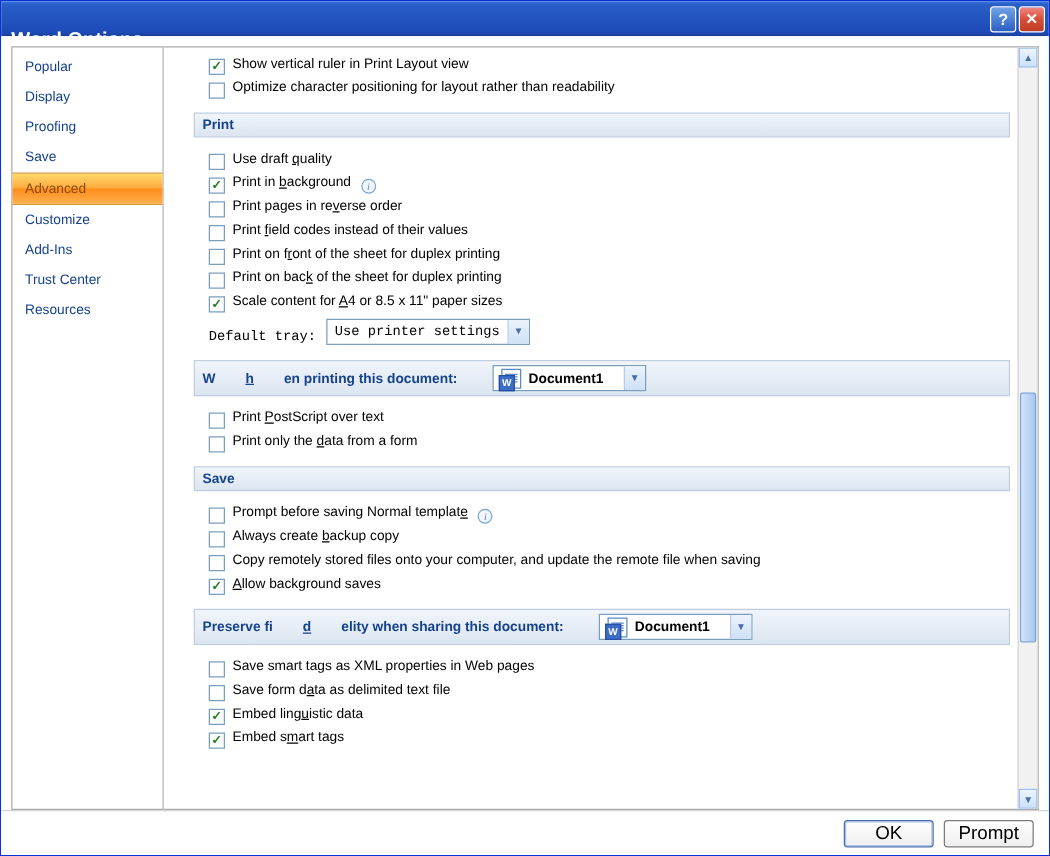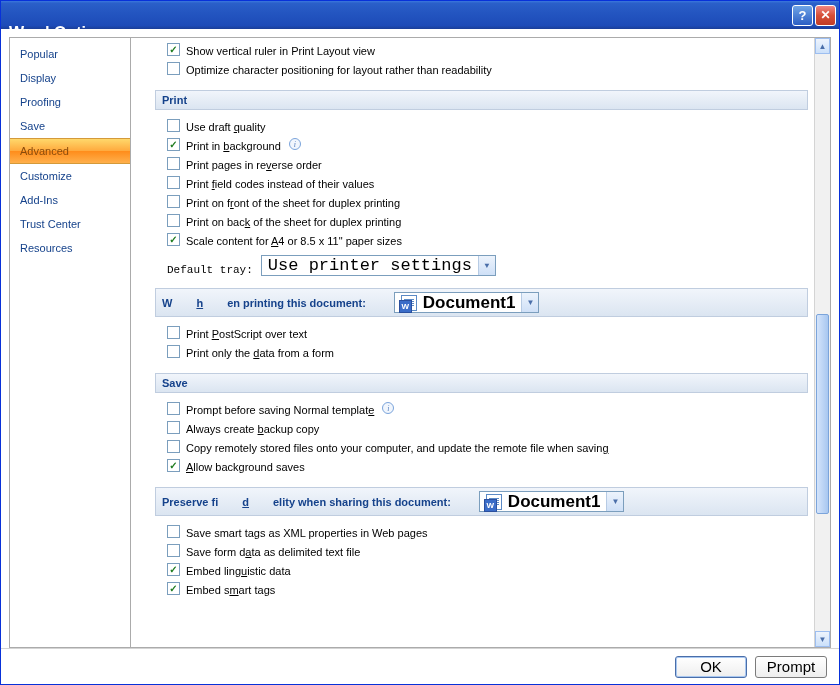--- a/index.html
+++ b/index.html
@@ -19,29 +19,29 @@
 .content-wrap { flex: 1; border: 1px solid #ababab; border-left: none; background:#fff; position: relative; overflow: hidden; }
 .content { position:absolute; inset:0 16px 0 0; overflow-y: auto; padding: 4px 0 8px 24px; }
 .scrollbar { position:absolute; right:0; top:0; bottom:0; width:16px; background:#f1f1f1; border-left:1px solid #d4d4d4; }
 .scroll-track { position:absolute; top:16px; bottom:16px; left:0; right:0; }
 .scroll-thumb { position:absolute; left:1px; right:1px; top:45%; height:200px; background:linear-gradient(to right,#d4e4fb,#a8c7f0); border:1px solid #7ba4db; border-radius:2px; }
 .scroll-arrow { position:absolute; left:0; right:0; height:16px; background:linear-gradient(to bottom,#eef4fd,#cbe0fa); border:1px solid #9dbef0; display:flex; align-items:center; justify-content:center; color:#4a6ea9; font-size:8px; }
 .scroll-up { top:0; }
 .scroll-down { bottom:0; }
 .section-header { background:linear-gradient(to bottom,#f1f5fb,#dbe5f1); border:1px solid #c0cddf; color:#15428b; font-weight:bold; font-size:11px; padding:3px 6px; margin: 10px 6px 8px 0; }
 .section-header.inline { display:flex; align-items:center; gap:24px; }
-.check-row { display:flex; align-items:flex-start; gap:6px; padding: 1px 0 1px 12px; color:#000; line-height:17px; }
+.check-row { display:flex; align-items:flex-end; gap:6px; padding: 1px 0 1px 12px; color:#000; line-height:17px; }
 .checkbox { width:13px; height:13px; border:1px solid #7b9ebd; background:#fff; display:inline-flex; align-items:center; justify-content:center; flex-shrink:0; }
 .checkbox.checked::after { content:"✓"; color:#1e7b1e; font-size:10px; font-weight:bold; line-height:1; }
 .label-text { white-space:nowrap; }
 u { text-decoration: underline; }
 .info-icon { display:inline-flex; width:12px; height:12px; border:1px solid #7ba4db; border-radius:50%; color:#5a82c0; font-size:8px; font-style:italic; font-family:Georgia,serif; align-items:center; justify-content:center; margin-left:2px; background:#f1f6fd; }
 .field-row { display:flex; align-items:flex-end; gap:8px; padding:4px 0 2px 12px;font-family:Liberation Mono, monospace; }
 .combo { display:inline-flex; align-items:center; border:1px solid #7b9ebd; background:#fff; height:21px; }
-.combo .combo-text { padding:0 6px; min-width:130px; font-size:17px; color:#000; }
+.combo .combo-text { padding:0 6px; min-width:130px; font-size:11px; color:#000; }
 .combo .combo-btn { width:17px; height:19px; border-left:1px solid #b7cbe4; background:linear-gradient(to bottom,#ecf3fc,#cfe0f7); display:flex; align-items:center; justify-content:center; color:#4a6ea9; font-size:8px; margin:0 0 0 0; }
 .doc-icon { width:16px; height:16px; display:inline-block; background:#fff; border:1px solid #5b8ac6; position:relative; margin-right:2px; }
 .doc-icon::before { content:""; position:absolute; left:2px; right:2px; top:3px; height:1px; background:#5b8ac6; box-shadow:0 2px 0 #5b8ac6,0 4px 0 #5b8ac6,0 6px 0 #5b8ac6; }
 .doc-icon::after { content:"W"; position:absolute; left:-3px; bottom:-3px; width:11px; height:11px; background:#3a6cc8; color:#fff; font-size:8px; font-weight:bold; font-family:Arial; text-align:center; line-height:11px; border:1px solid #2a4f9e; }
 .combo.with-icon .combo-text { display:flex; align-items:center; gap:4px; min-width:104px; }
 .header-combo { margin-left:4px; }
 .footer { height:36px; border-top:1px solid #d4d4d4; display:flex; align-items:center; justify-content:flex-end; gap:8px; padding:0 12px; background:#fff; }
 .btn { min-width:72px; height:22px; border:1px solid #7b7b7b; background:linear-gradient(to bottom,#fff,#eee); font-size:15px; cursor:default; border-radius:3px; }
 .btn.default { border:1px solid #4a6ea9; box-shadow: inset 0 0 0 1px #a8c7f0; }
 </style>

